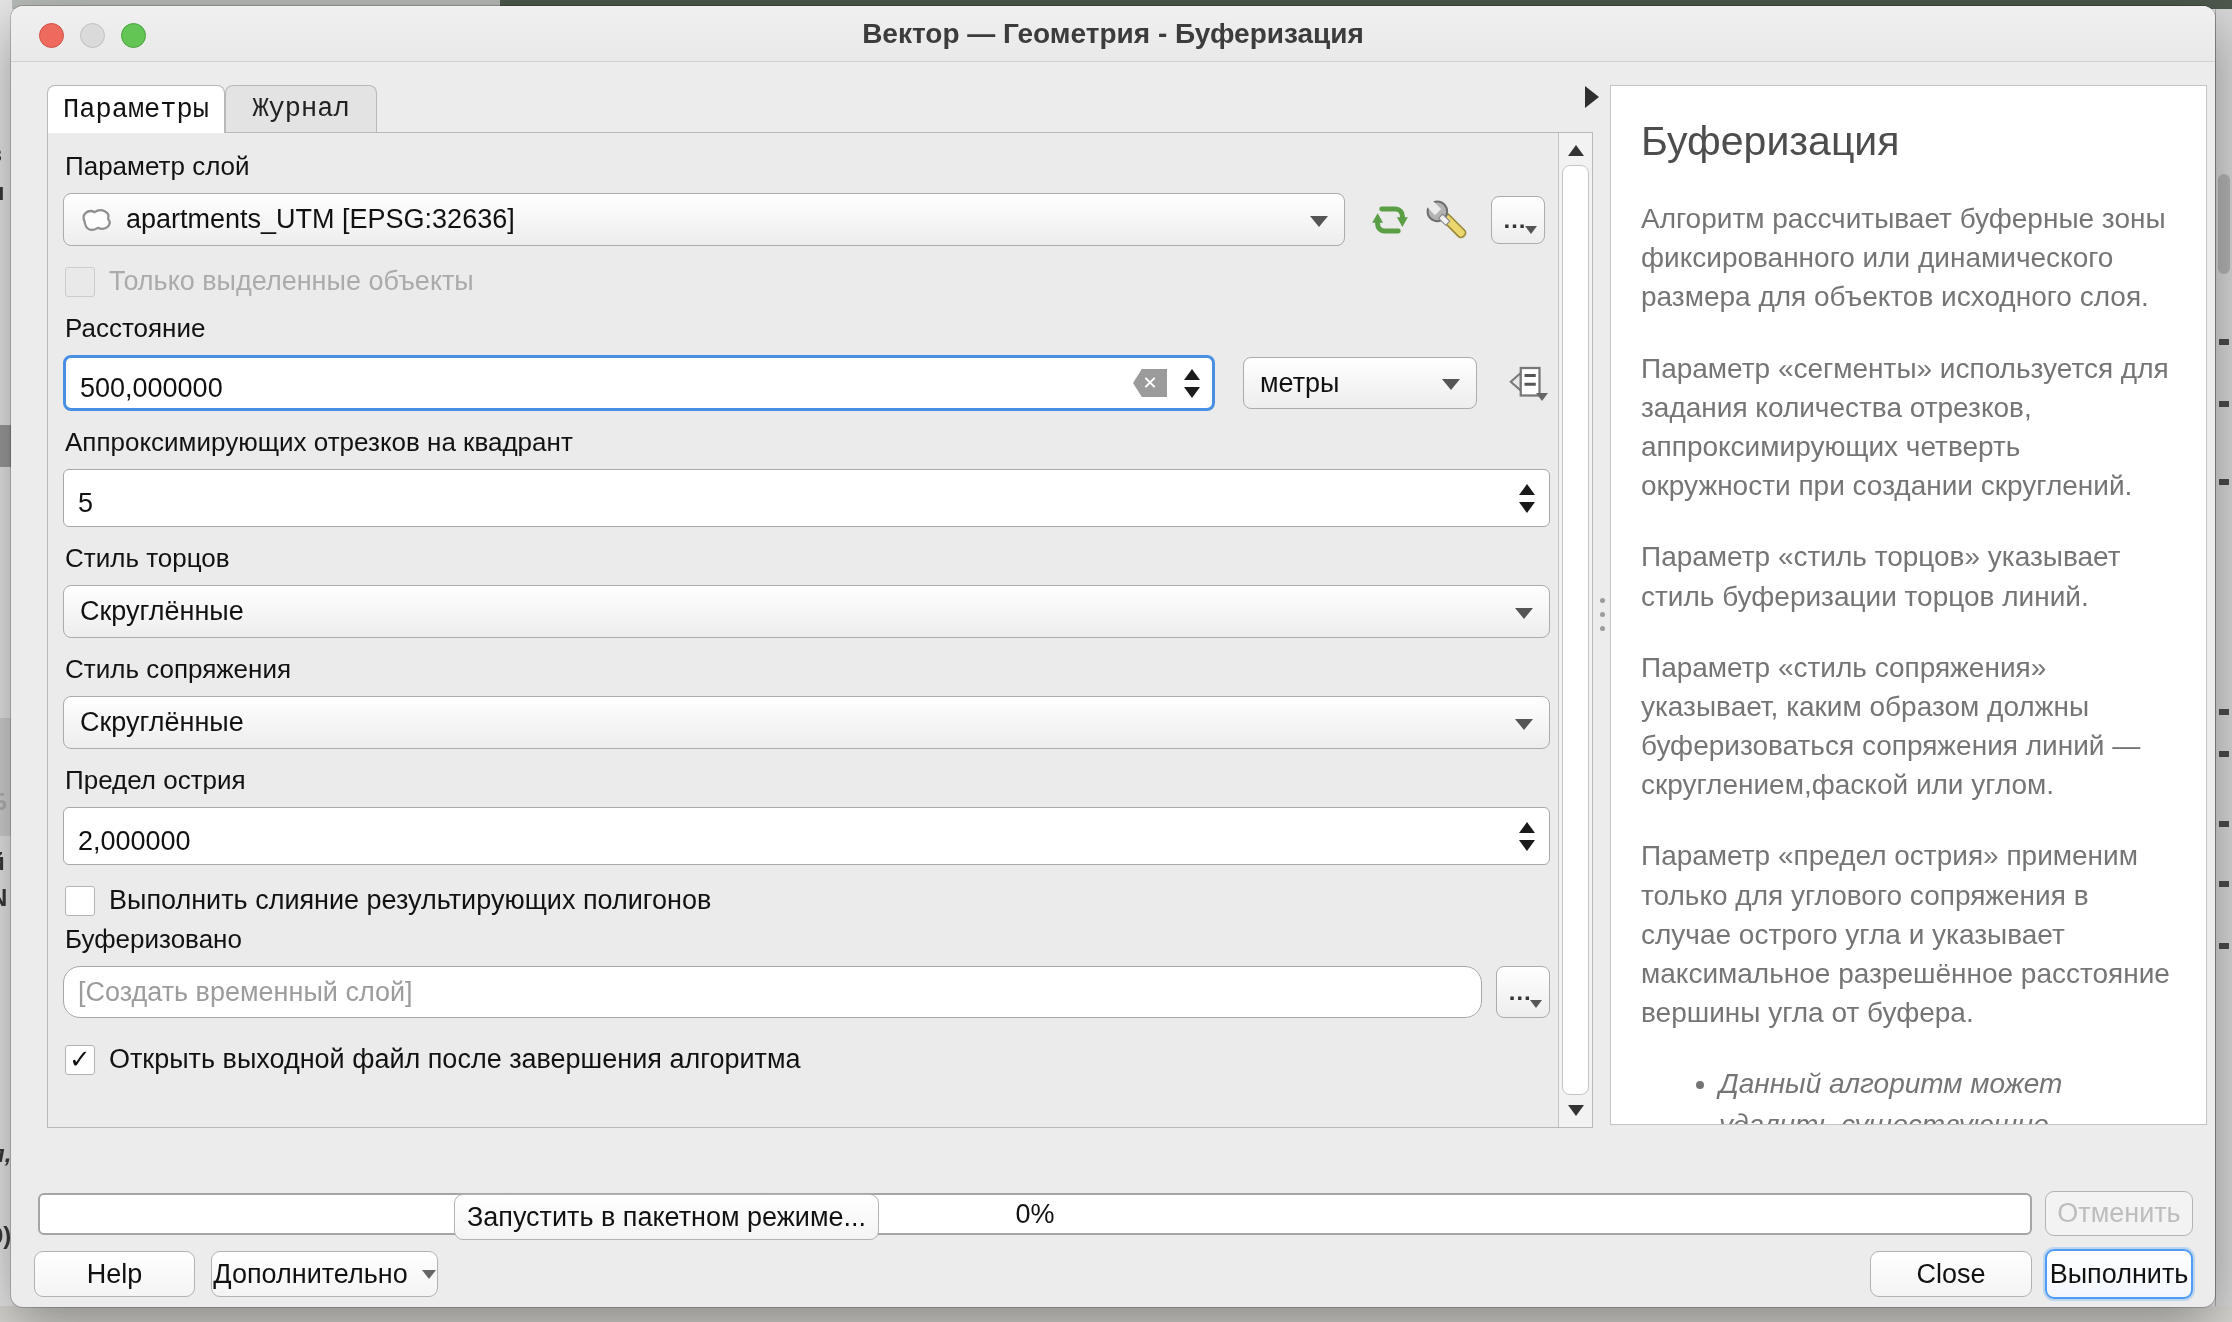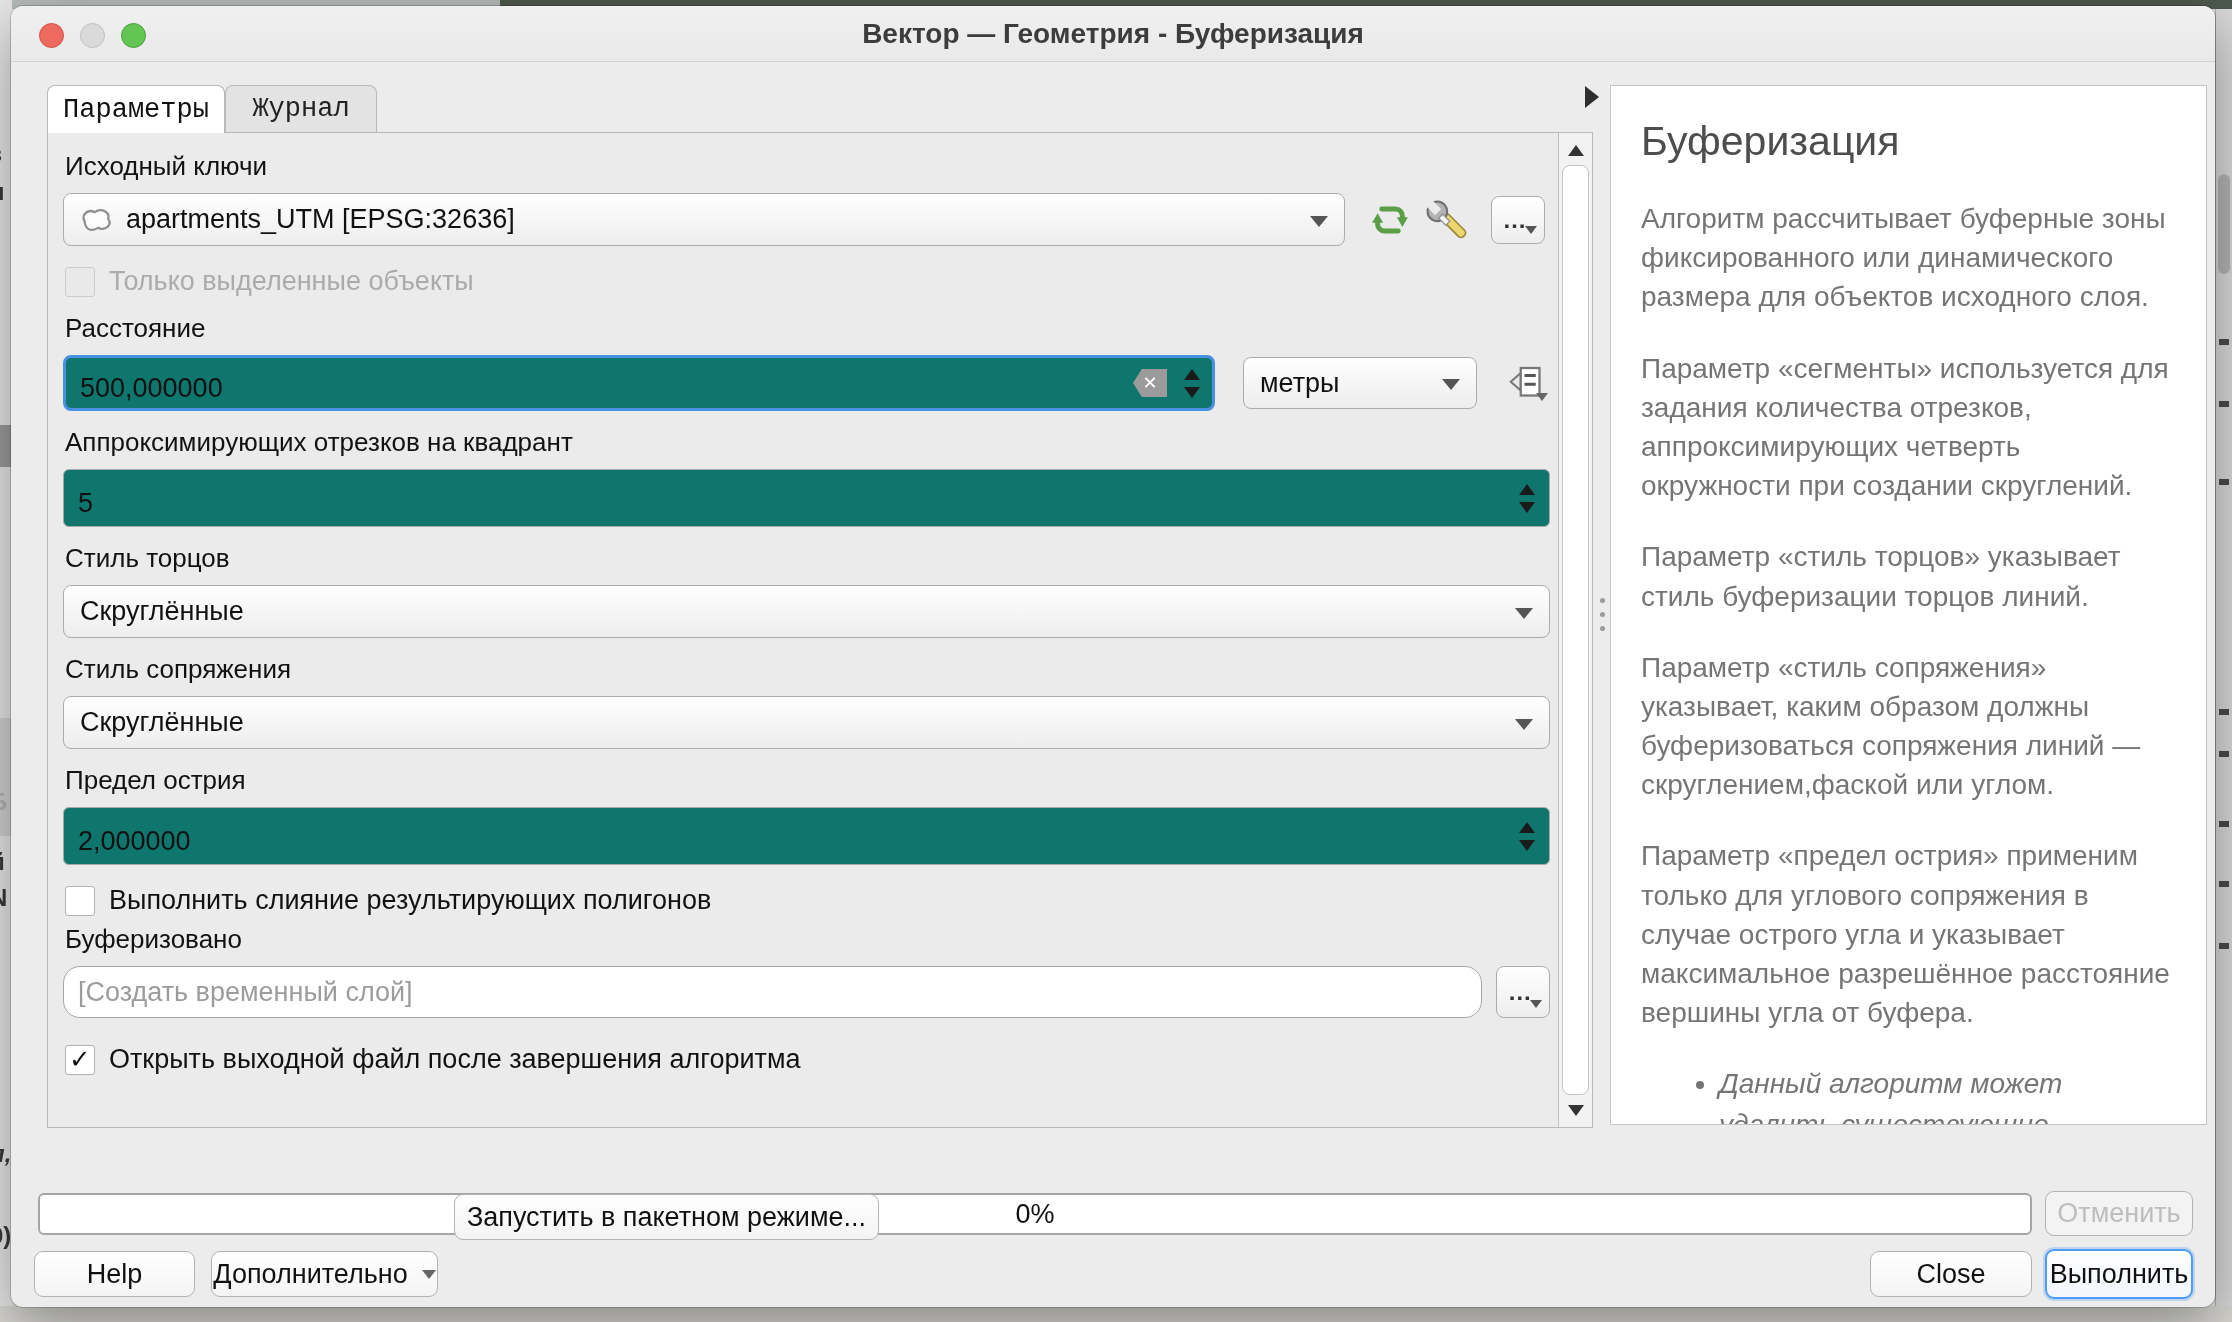--- a/index.html
+++ b/index.html
@@ -79,21 +79,21 @@
   .checkbox { width:30px; height:30px; border:1px solid #b3b3b3; background:#ffffff; border-radius:3px;
     margin-right:14px; flex:none; display:flex; align-items:center; justify-content:center;
     font-size:26px; color:#111; }
   .checkbox.disabled { border-color:#cccccc; background:#e9e9e9; }
   .check-label { font-size:27px; color:#121212; }
   .check-label.disabled { color:#ababab; }
 
   .input-wrap { position:relative; height:56px; }
   .input-wrap input { width:100%; height:100%; border:1px solid #a8a8a8; border-radius:6px;
     font-size:27px; padding:10px 90px 0 14px; color:#111;
-    font-family:"Liberation Sans","DejaVu Sans",sans-serif; background:#0f766e; outline:none; }
+    font-family:"Liberation Sans","DejaVu Sans",sans-serif; background:#ffffff; outline:none; }
   .input-wrap.focus input { border:3px solid #4a90e2; border-radius:8px; }
   .spinner { position:absolute; right:10px; top:0; bottom:0; width:26px;
     display:flex; flex-direction:column; align-items:center; justify-content:center; }
   .sp-up { width:0; height:0; border-left:8px solid transparent; border-right:8px solid transparent;
     border-bottom:11px solid #1a1a1a; margin-bottom:7px; }
   .sp-dn { width:0; height:0; border-left:8px solid transparent; border-right:8px solid transparent;
     border-top:11px solid #1a1a1a; }
   .clear-btn { position:absolute; right:48px; top:50%; margin-top:-14px; width:34px; height:28px;
     background:#9b9b9b; color:#fff; font-size:18px; display:flex; align-items:center; justify-content:center;
     clip-path:polygon(26% 0,100% 0,100% 100%,26% 100%,0 50%); }
@@ -197,21 +197,21 @@
   <div class="tab tab-active">
     <span>Параметры</span>
   </div>
   <div class="tab tab-idle">
     <span>Журнал</span>
   </div>
 
   <div class="panel">
     <div class="panel-inner">
 
-      <div class="f-label first">Исходный ключи</div>
+      <div class="f-label first">Параметр слой</div>
       <div class="row">
         <div class="combo layer-combo">
           <svg class="layer-icon" viewBox="0 0 32 26">
             <path d="M4 14 C1 8 7 3 13 6 C19 2 27 6 25 12 C29 17 23 23 16 20 C9 24 5 21 4 14 Z" fill="#fdfdfd" stroke="#8f8f8f" stroke-width="2"></path>
           </svg>
           <span>apartments_UTM [EPSG:32636]</span>
           <span class="tri"></span>
         </div>
         <div class="icon-btn tool-gap">
           <svg width="44" height="44" viewBox="0 0 32 32">

